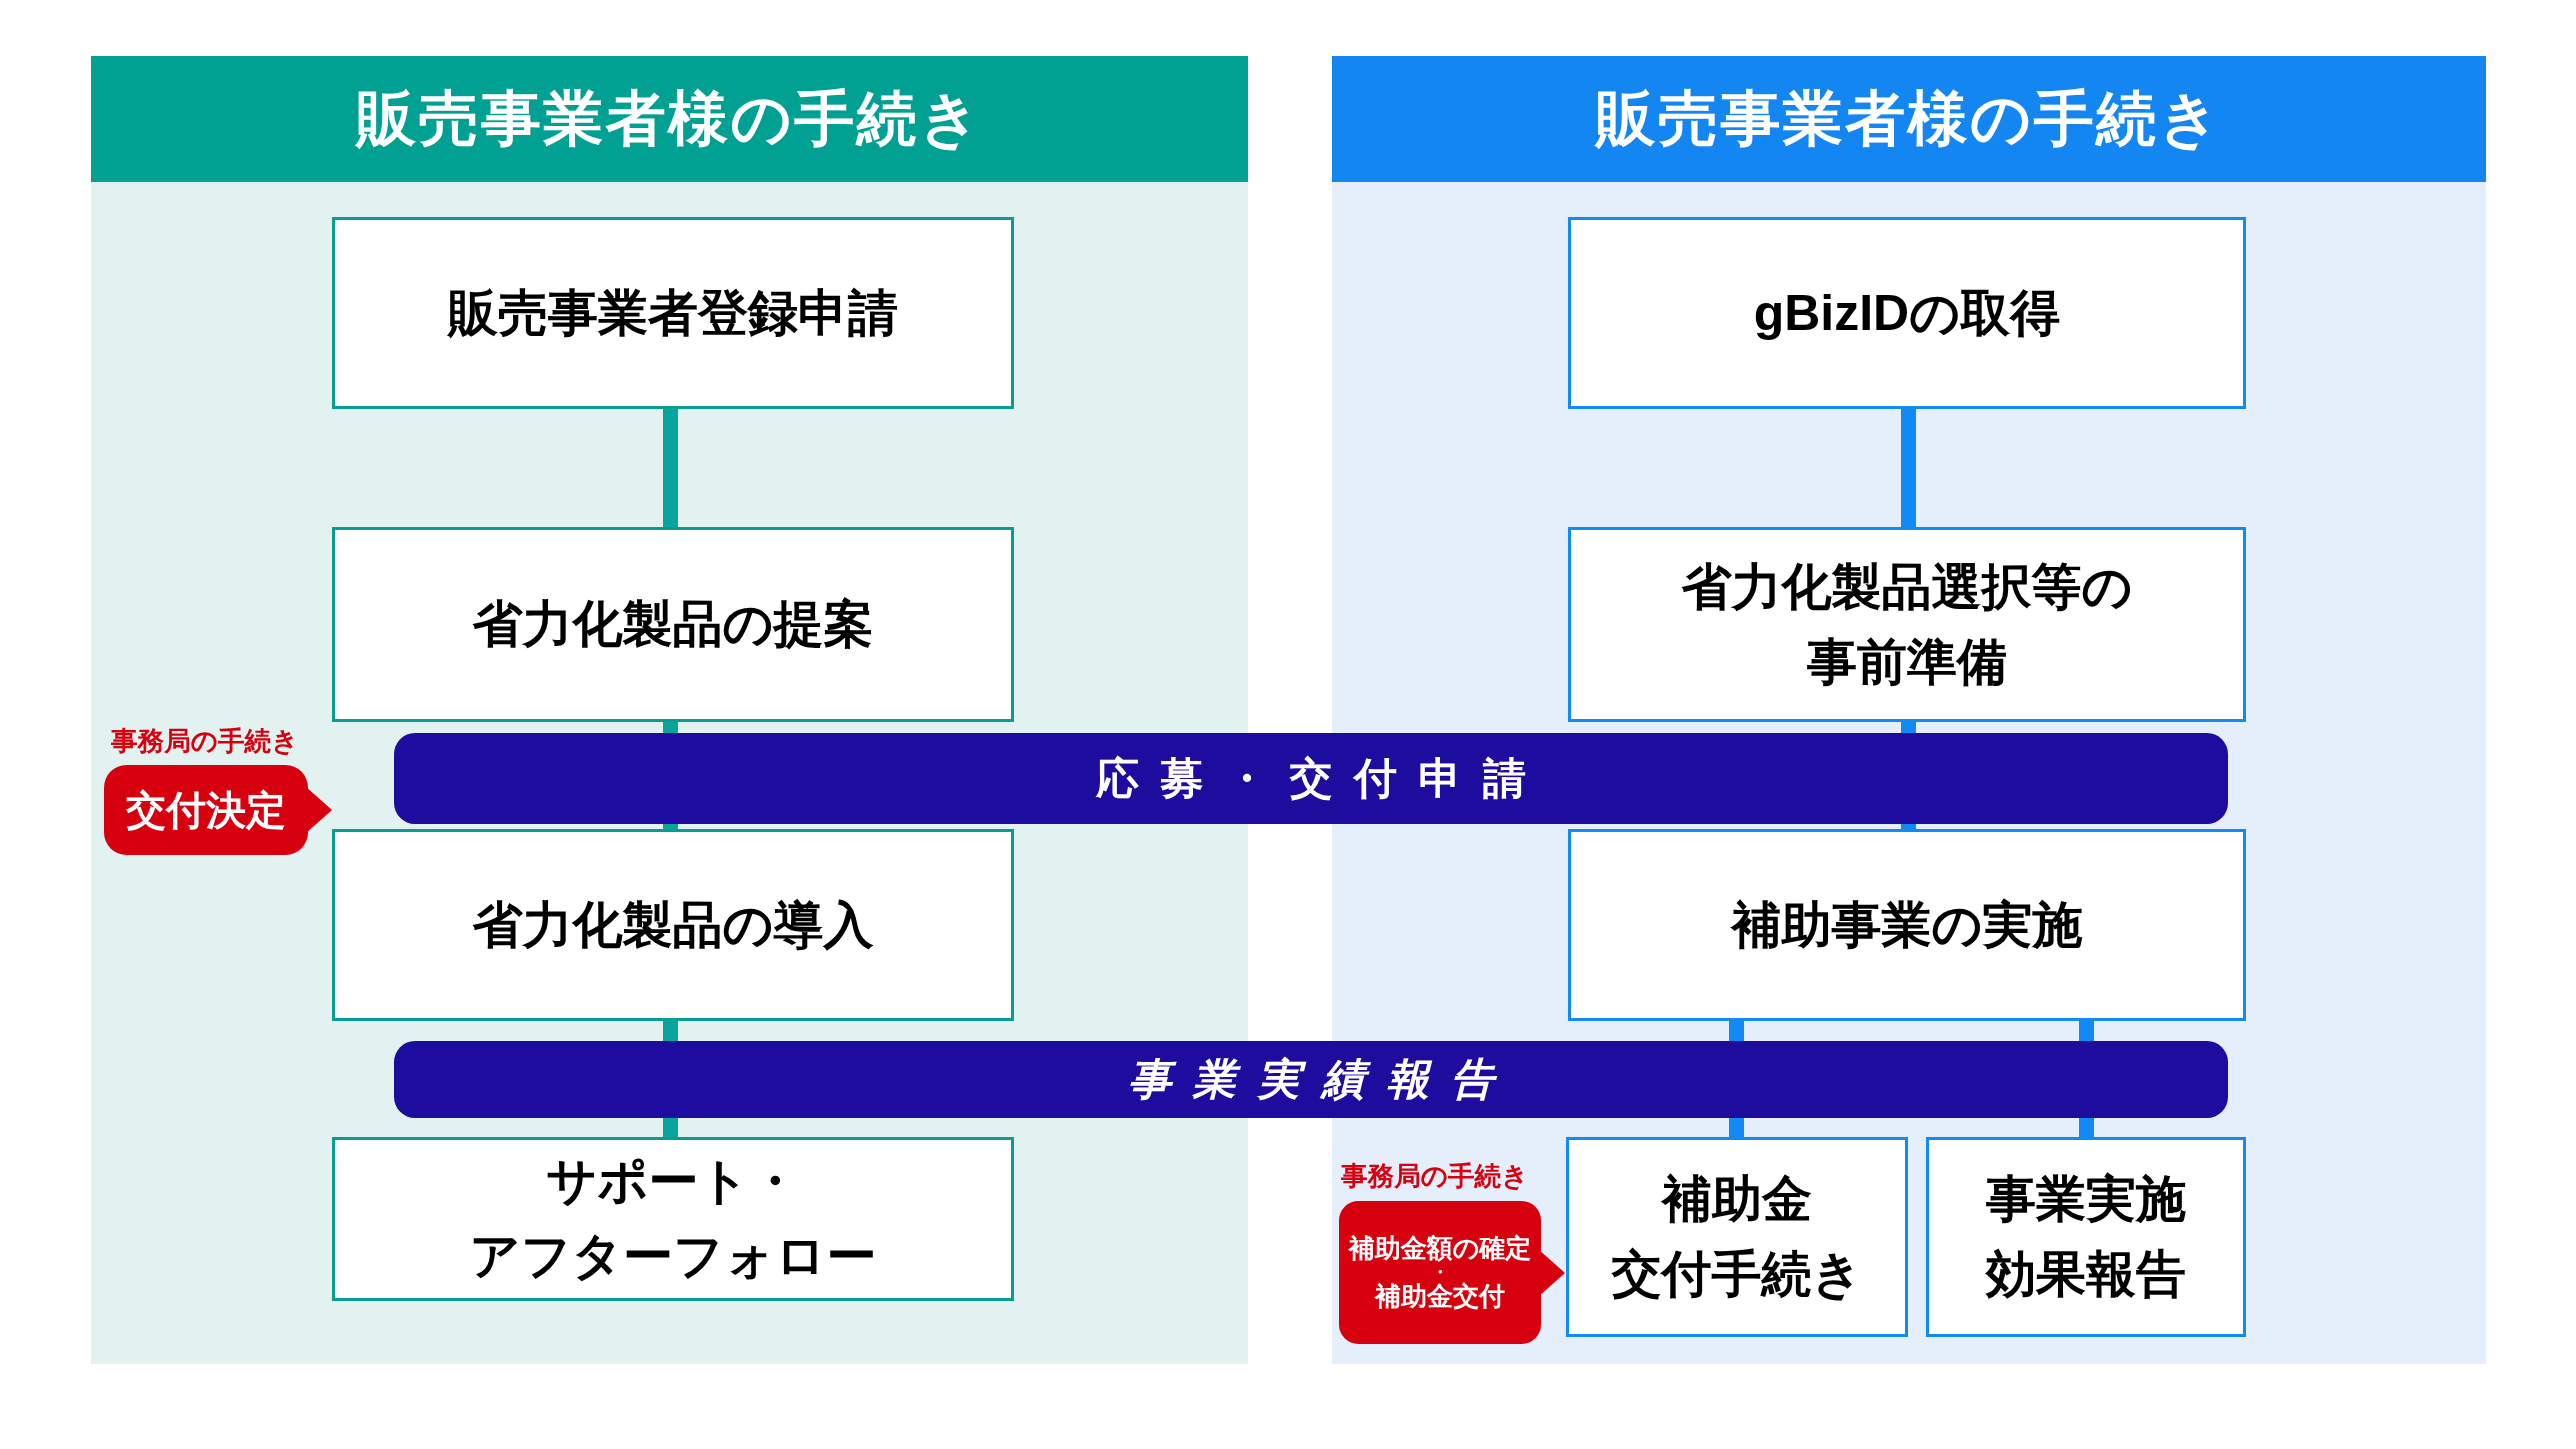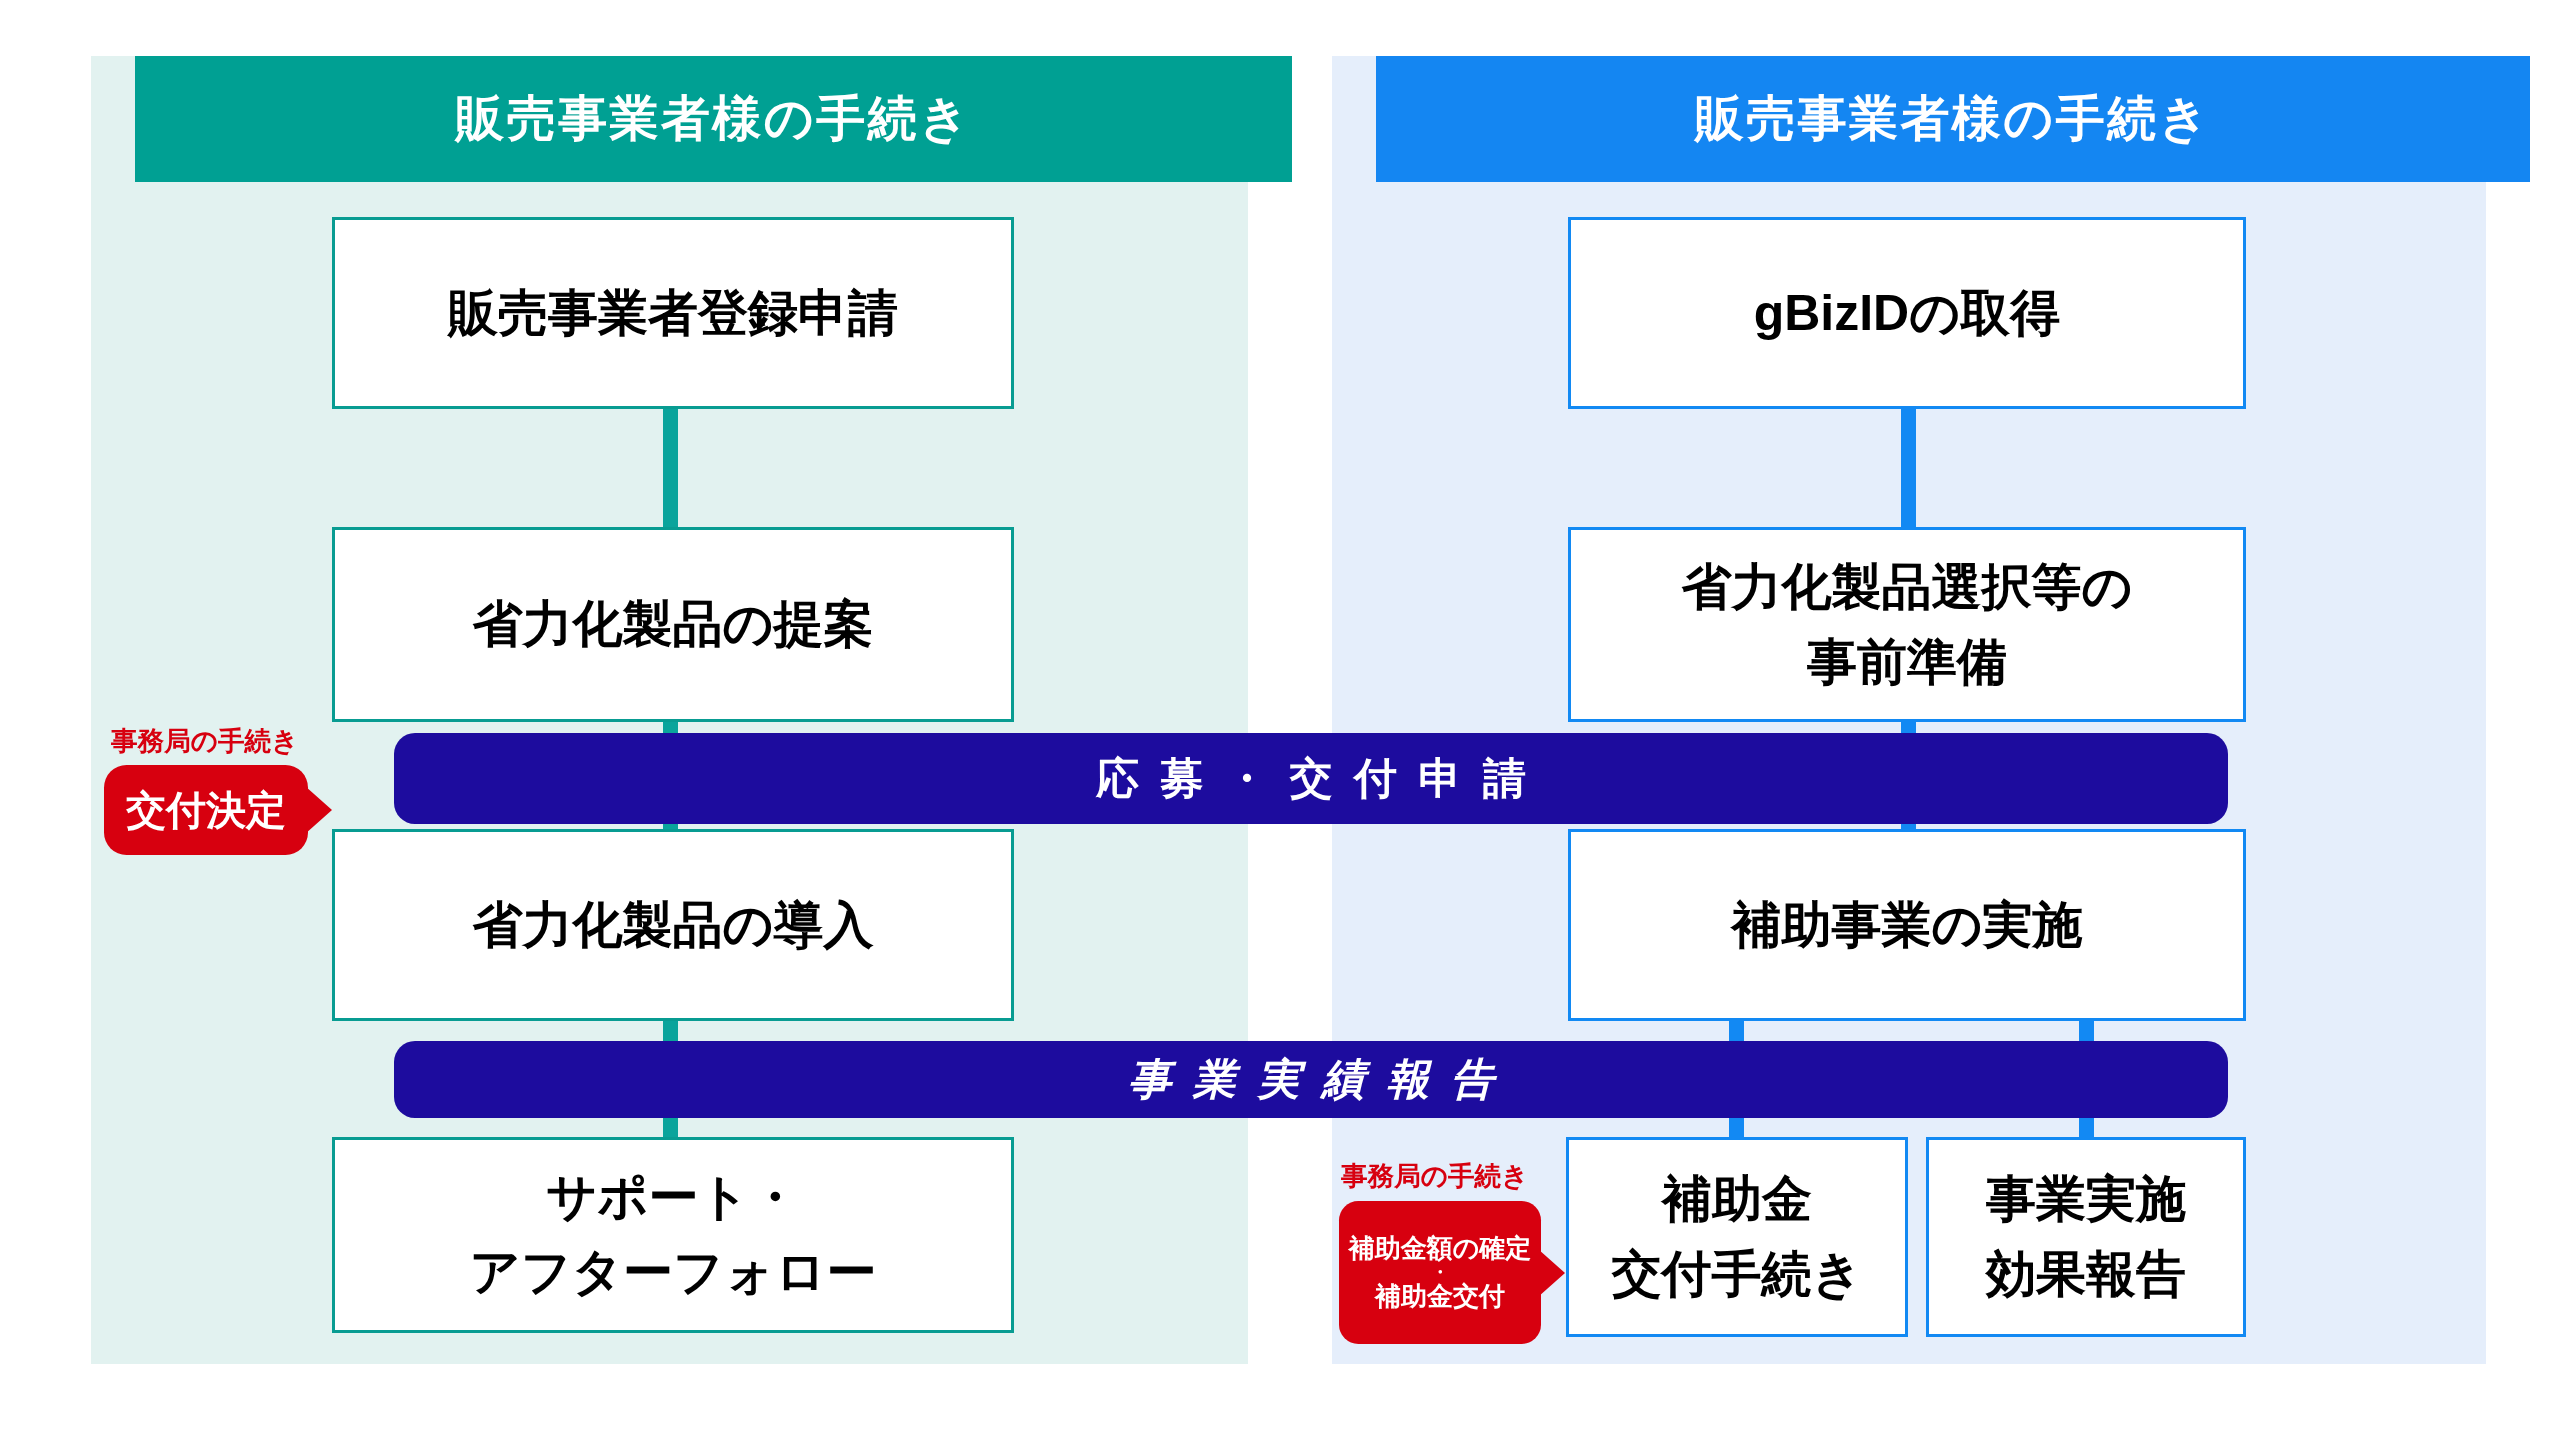--- a/index.html
+++ b/index.html
@@ -7,21 +7,21 @@
     position:relative;width:2576px;height:1449px;background:#ffffff;
     font-family:"Liberation Sans","DejaVu Sans",sans-serif;overflow:hidden;
   }
   
   .panel{position:absolute;top:56px;height:1308px;z-index:0;}
   .panel-left{left:91px;width:1157px;background:#e2f2f0;}
   .panel-right{left:1332px;width:1154px;background:#e5eefb;}
   
   .col-header{
     position:absolute;top:56px;height:126px;display:flex;align-items:center;justify-content:center;
-    color:#ffffff;font-weight:700;font-size:49px;letter-spacing:2.4px;z-index:1;margin-left:44px;
+    color:#ffffff;font-weight:700;font-size:60px;letter-spacing:2.4px;z-index:1;
   }
   .col-header-left{left:91px;width:1157px;background:#00a093;}
   .col-header-right{left:1332px;width:1154px;background:#1486f2;}
   
   .conn{position:absolute;width:14.5px;z-index:1;}
   .conn-teal{background:#0aa49c;}
   .conn-blue{background:#1289f3;}
   #conn-l {left:663px;top:403px;height:745px;}
   #conn-r {left:1901px;top:403px;height:439px;}
   #conn-ra{left:1729px;top:1014px;height:133px;}
@@ -32,21 +32,21 @@
     display:flex;flex-direction:column;align-items:center;justify-content:center;
     text-align:center;font-weight:700;font-size:50px;line-height:1.5;color:#000000;
   }
   .box-teal{border:3.2px solid #089c92;}
   .box-blue{border:3.2px solid #1289f3;}
   .col-l{left:332px;width:682px;}
   .col-r{left:1568px;width:678px;}
   #box-l1{top:217px;height:192px;}
   #box-l2{top:527px;height:195px;}
   #box-l3{top:829px;height:192px;}
-  #box-l4{top:1137px;height:196px;}
+  #box-l4{top:1137px;height:164px;}
   #box-r1{top:217px;height:192px;}
   #box-r2{top:527px;height:195px;}
   #box-r3{top:829px;height:192px;}
   #box-r4{left:1566px;width:342px;top:1137px;height:200px;}
   #box-r5{left:1926px;width:320px;top:1137px;height:200px;}
   
   .bar{
     position:absolute;left:394px;width:1834px;background:#1d0c9e;border-radius:21px;z-index:2;
     display:flex;align-items:center;justify-content:center;
     color:#ffffff;font-weight:700;font-size:43px;letter-spacing:0.5em;text-indent:0.5em;

